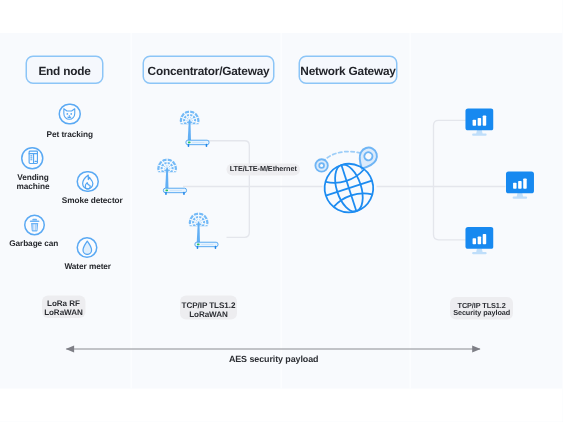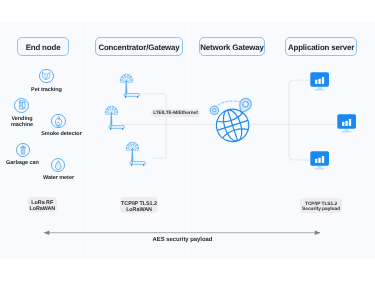--- a/index.html
+++ b/index.html
@@ -47,23 +47,20 @@
   <div class="vdiv" style="left:273px"></div>
 
   <div class="colhead" style="left:17px;top:37px;width:50px;">
     <span class="lbl">End node</span>
   </div>
   <div class="colhead" style="left:95px;top:37px;width:86px;">
     <span class="lbl">Concentrator/Gateway</span>
   </div>
   <div class="colhead" style="left:199px;top:37px;width:64px;">
     <span class="lbl">Network Gateway</span>
-  </div>
-  <div class="colhead" style="left:285px;top:37px;width:70px;">
-    <span class="lbl">Application server</span>
   </div>
 
   <svg class="ov" viewBox="0 0 375 281">
     <g fill="none" stroke="#e4e6ec" stroke-width="0.9">
       <path d="M139 93.8 H163 Q166.2 93.8 166.2 97 V155 Q166.2 158.2 163 158.2 H151"></path>
     </g>
     <g fill="none" stroke="#e4e6ec" stroke-width="0.9">
       <path d="M122 124.3 H215"></path>
     </g>
     <g fill="none" stroke="#e4e6ec" stroke-width="0.9">

